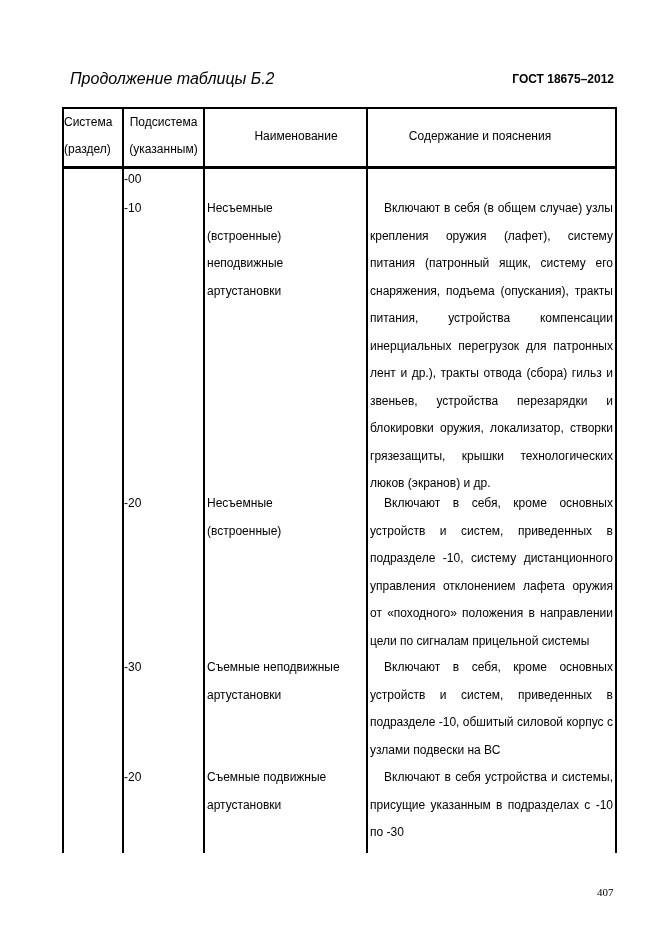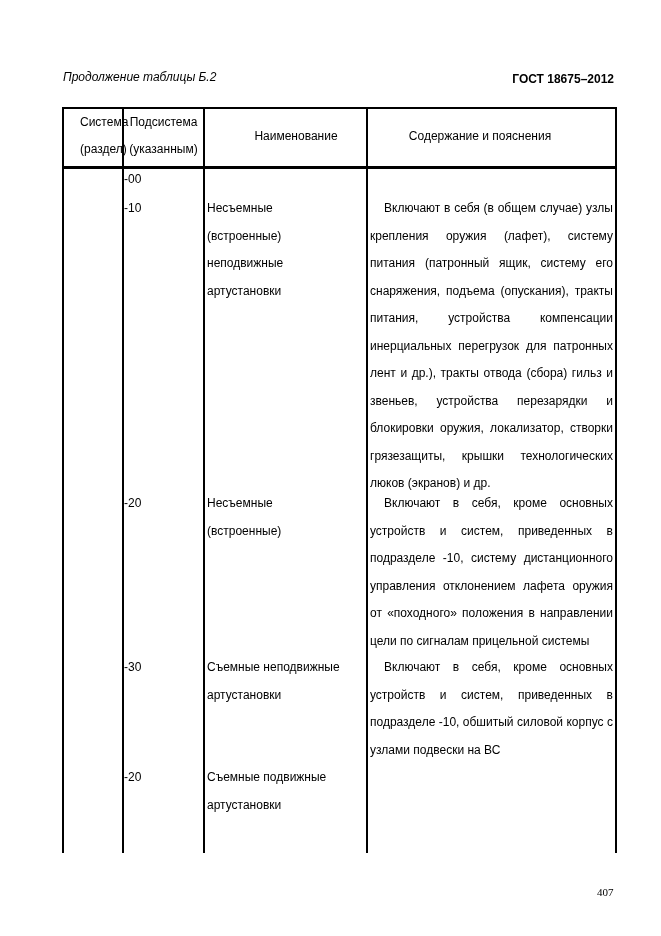--- a/index.html
+++ b/index.html
@@ -1,19 +1,19 @@
 <!DOCTYPE html>
 <html><head>
 <meta charset="utf-8">
 <style>
   html, body { margin: 0; padding: 0; background: #ffffff; }
   body { width: 661px; height: 936px; position: relative; overflow: hidden;
          font-family: "Liberation Sans", sans-serif; color: #000; }
   .doc-code { position: absolute; top: 44px; right: 47px; font-weight: bold; font-size: 12px; margin-top: 28px; }
-  .caption { position: absolute; top: 70px; left: 63px; font-style: italic; font-size: 12px; }
+  .caption { position: absolute; top: 70px; left: 70px; font-style: italic; font-size: 16px; }
   .table { position: absolute; left: 62px; top: 107px; width: 555px; height: 746px;
            border-left: 2px solid #000; border-right: 2px solid #000; border-top: 2px solid #000; box-sizing: border-box; }
   .vline { position: absolute; top: 0; bottom: 0; width: 2px; background: #000; }
   .hline { position: absolute; left: 0; right: 0; height: 3px; background: #000; top: 57px; }
   .hdr { position: absolute; font-size: 12px; text-align: center; line-height: 27px; }
   .cell { position: absolute; font-size: 12px; line-height: 27.5px; }
   .code { width: 80px; left: 60px; }
   .name { left: 143px; width: 160px; }
   .desc { left: 306px; width: 243px; text-align: justify; }
   .desc p { margin: 0; text-indent: 14px; }
@@ -24,21 +24,21 @@
 
 <div class="doc-code">ГОСТ 18675–2012</div>
 <div class="caption">Продолжение таблицы Б.2</div>
 
 <div class="table">
   <div class="vline" style="left:58px"></div>
   <div class="vline" style="left:139px"></div>
   <div class="vline" style="left:302px"></div>
   <div class="hline"></div>
 
-  <div class="hdr" style="left:16px;width:46px;top:0">
+  <div class="hdr" style="left:0;width:46px;top:0">
     <div>Система</div>
     <div>(раздел)</div>
   </div>
   <div class="hdr" style="left:60px;width:79px;top:0">
     <div>Подсистема</div>
     <div>(указанным)</div>
   </div>
   <div class="hdr" style="left:141px;width:182px;top:14px">Наименование</div>
   <div class="hdr" style="left:304px;width:224px;top:14px">Содержание и пояснения</div>
 
@@ -71,15 +71,18 @@
   </div>
   <div class="cell desc" style="top:545px">
       <p>Включают в себя, кроме основных устройств и систем, приведенных в подразделе -10, обшитый силовой корпус с узлами подвески на ВС</p>
     </div>
 
   <div class="cell code" style="top:655px">-20</div>
   <div class="cell name" style="top:655px">
     <div>Съемные подвижные</div>
     <div>артустановки</div>
   </div>
+  <div class="cell desc" style="top:655px">
+      <p>Включают в себя устройства и системы, присущие указанным в подразделах с -10 по -30</p>
+    </div>
 </div>
 
 <div class="page-num">407</div>
 
 </body></html>

